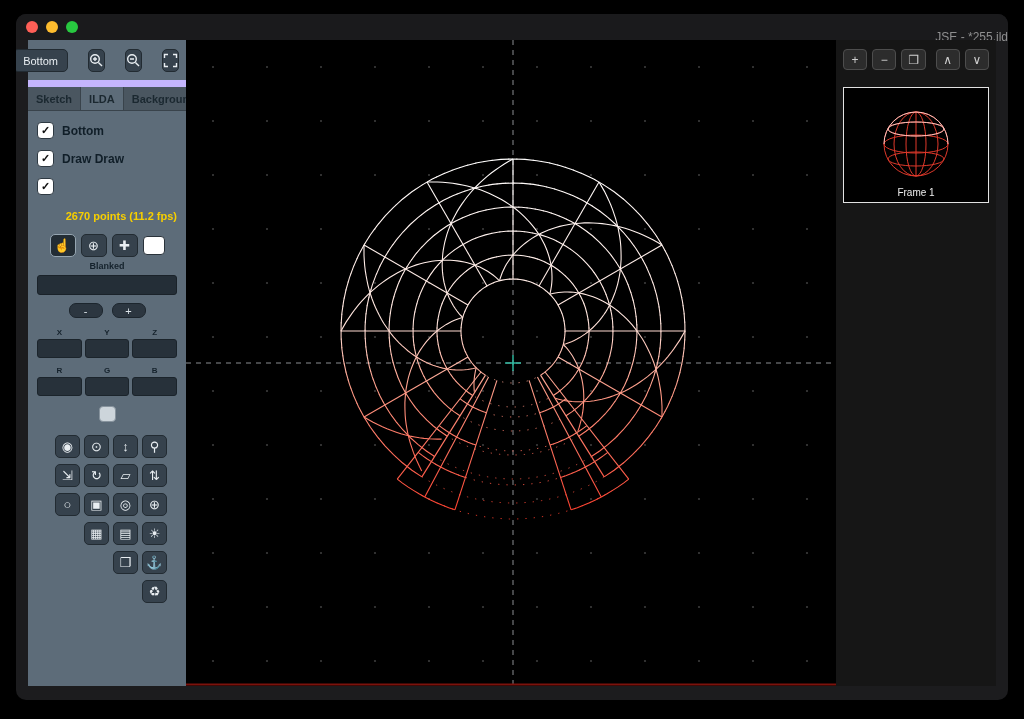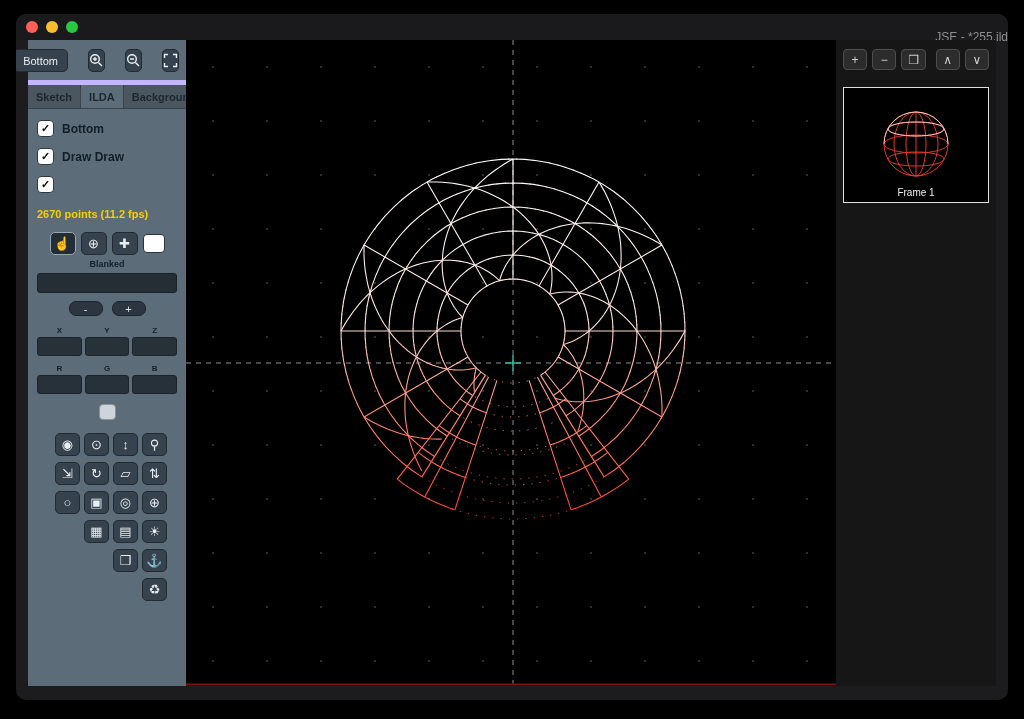--- a/index.html
+++ b/index.html
@@ -12,21 +12,21 @@
   .title{flex:1;text-align:right;font-size:12px;color:#8f8f90;margin-top:20px;}
   .content{position:absolute;left:12px;right:12px;top:26px;bottom:14px;display:flex;}
 
   
   .left-panel{width:158px;flex-shrink:0;background:#5d6c79;display:flex;flex-direction:column;}
   .lp-top{display:flex;gap:20px;padding:9px 7px 8px 7px;justify-content:flex-end;}
   .btn-dark{background:#36424d;border:1px solid #222b32;border-radius:5px;color:#e9eef2;
     display:flex;align-items:center;justify-content:center;cursor:default;padding:0;}
   .view-btn{font-size:11px;height:23px;padding:0 9px;}
   .sq-btn{width:25px;height:23px;}
-  .tabs{display:flex;background:#46525c;border-top:5px solid #c4b5fd;border-bottom:1px solid #39434b;}
+  .tabs{display:flex;background:#46525c;border-top:7px solid #c4b5fd;border-bottom:1px solid #39434b;}
   .tab{padding:6px 8px 5px 8px;font-size:11px;color:#1b2830;background:#4a5660;
     border-right:1px solid #39434b;font-weight:bold;}
   .tab.active{background:#5d6c79;}
   .lp-body{padding:11px 9px 8px 9px;flex:1;display:flex;flex-direction:column;overflow:hidden;}
   .cb-row{display:flex;align-items:center;gap:8px;margin-bottom:11px;}
   .cb{width:15px;height:15px;background:#fff;border-radius:4px;border:1px solid #2e3942;
     display:flex;align-items:center;justify-content:center;font-size:11px;color:#101010;font-weight:bold;}
   .cb-label{color:#101e28;font-weight:bold;font-size:12px;}
   .status{font-size:11px;font-weight:bold;margin:4px 0 12px 0;}
   .ptools{display:flex;gap:5px;justify-content:center;align-items:center;margin-bottom:4px;}
@@ -128,21 +128,21 @@
           <span class="cb-label">Bottom</span>
         </div>
         <div class="cb-row">
           <span class="cb">✓</span>
           <span class="cb-label">Draw Draw</span>
         </div>
         <div class="cb-row">
           <span class="cb">✓</span>
         </div>
 
-        <div class="status" style="color: rgb(247, 207, 0);">2670 points (11.2 fps)</div>
+        <div class="status" style="color: rgb(247, 207, 0); text-align: right;">2670 points (11.2 fps)</div>
 
         <div class="ptools">
             <button class="btn-dark ptool active">☝</button>
             <button class="btn-dark ptool">⊕</button>
             <button class="btn-dark ptool">✚</button>
             <button class="swatch" style="background: rgb(255, 255, 255);"></button>
           </div>
 
         <div class="sel-label">Blanked</div>
         <input class="sel-input" value="" style="">

